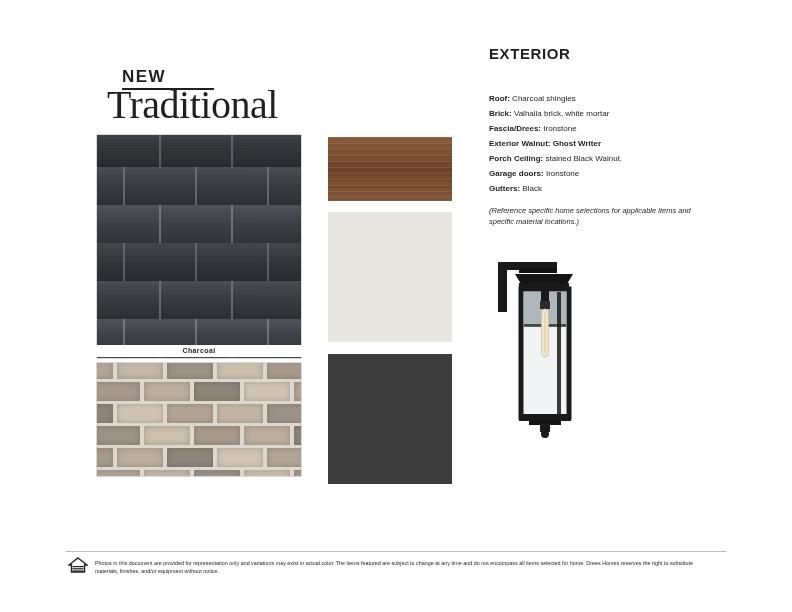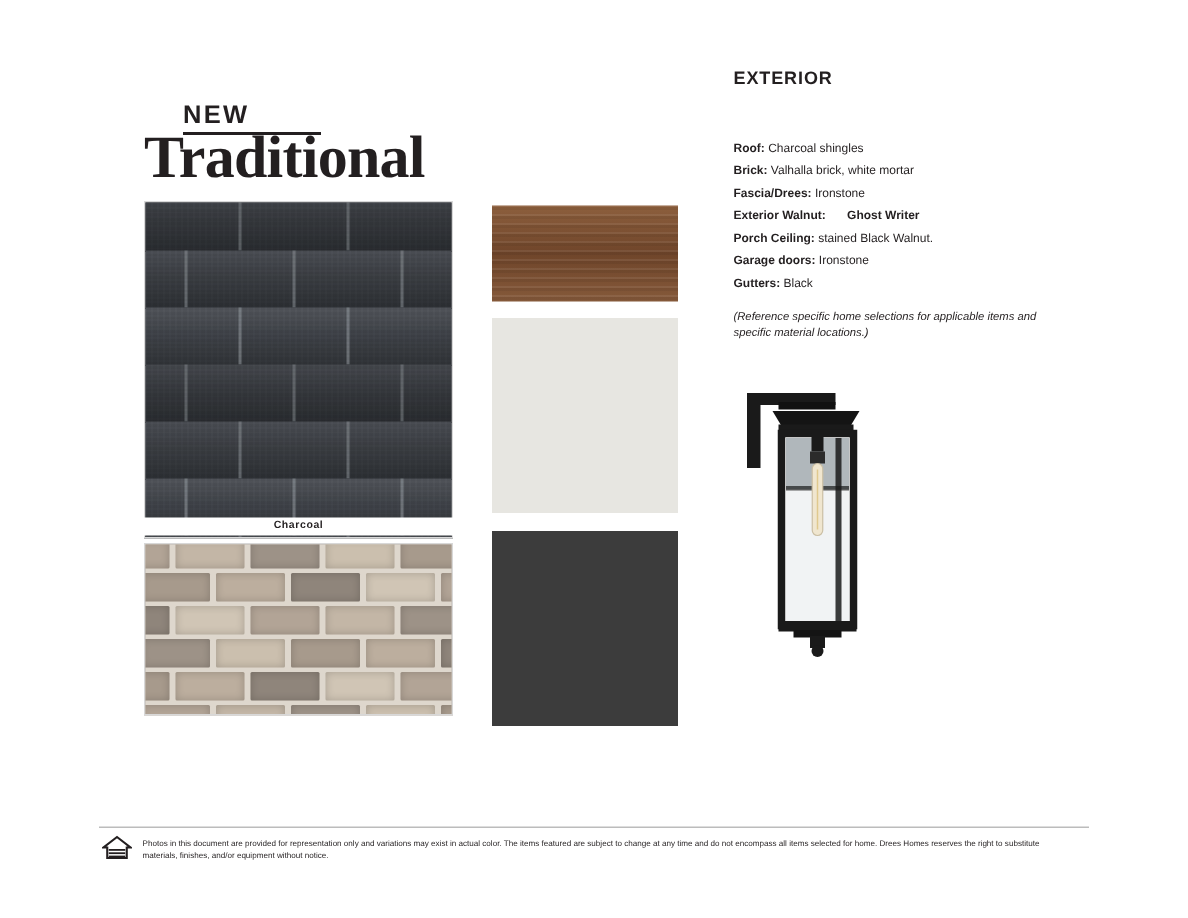--- a/index.html
+++ b/index.html
@@ -38,25 +38,25 @@
   #logo-new-underline {
     position: absolute;
     left: 26px;
     top: 22px;
     width: 92px;
     height: 2px;
     background: #231f20;
   }
   #logo-traditional {
     position: absolute;
-    left: 0px;
+    left: 11px;
     top: 18px;
     font-family: "Liberation Serif", serif;
     font-size: 40px;
-    font-weight: bold;
+    font-weight: normal;
     letter-spacing: -0.5px;
     color: #231f20;
     line-height: 1.05;
   }
 
   
   .panel {
     position: absolute;
     box-sizing: border-box;
   }
@@ -177,38 +177,38 @@
     width: 124px;
     height: 130px;
     background: #3c3c3c;
   }
 
   
   #section-title {
     position: absolute;
     left: 489px;
     top: 45px;
-    font-size: 12px;
+    font-size: 15px;
     font-weight: bold;
     letter-spacing: .6px;
     color: #231f20;
   }
   #spec-list {
     position: absolute;
     left: 489px;
     top: 91px;
     width: 230px;
     font-size: 8px;
     line-height: 15px;
     color: #231f20;
   }
   .spec-row { white-space: nowrap; }
   .spec-key { font-weight: bold; }
   .spec-val { font-weight: normal; }
-  .spec-val.bold { font-weight: bold; margin-left: 12px; }
+  .spec-val.bold { font-weight: bold; }
 
   #spec-note {
     position: absolute;
     left: 489px;
     top: 205px;
     width: 222px;
     font-size: 7.5px;
     line-height: 11px;
     font-style: italic;
     color: #231f20;

